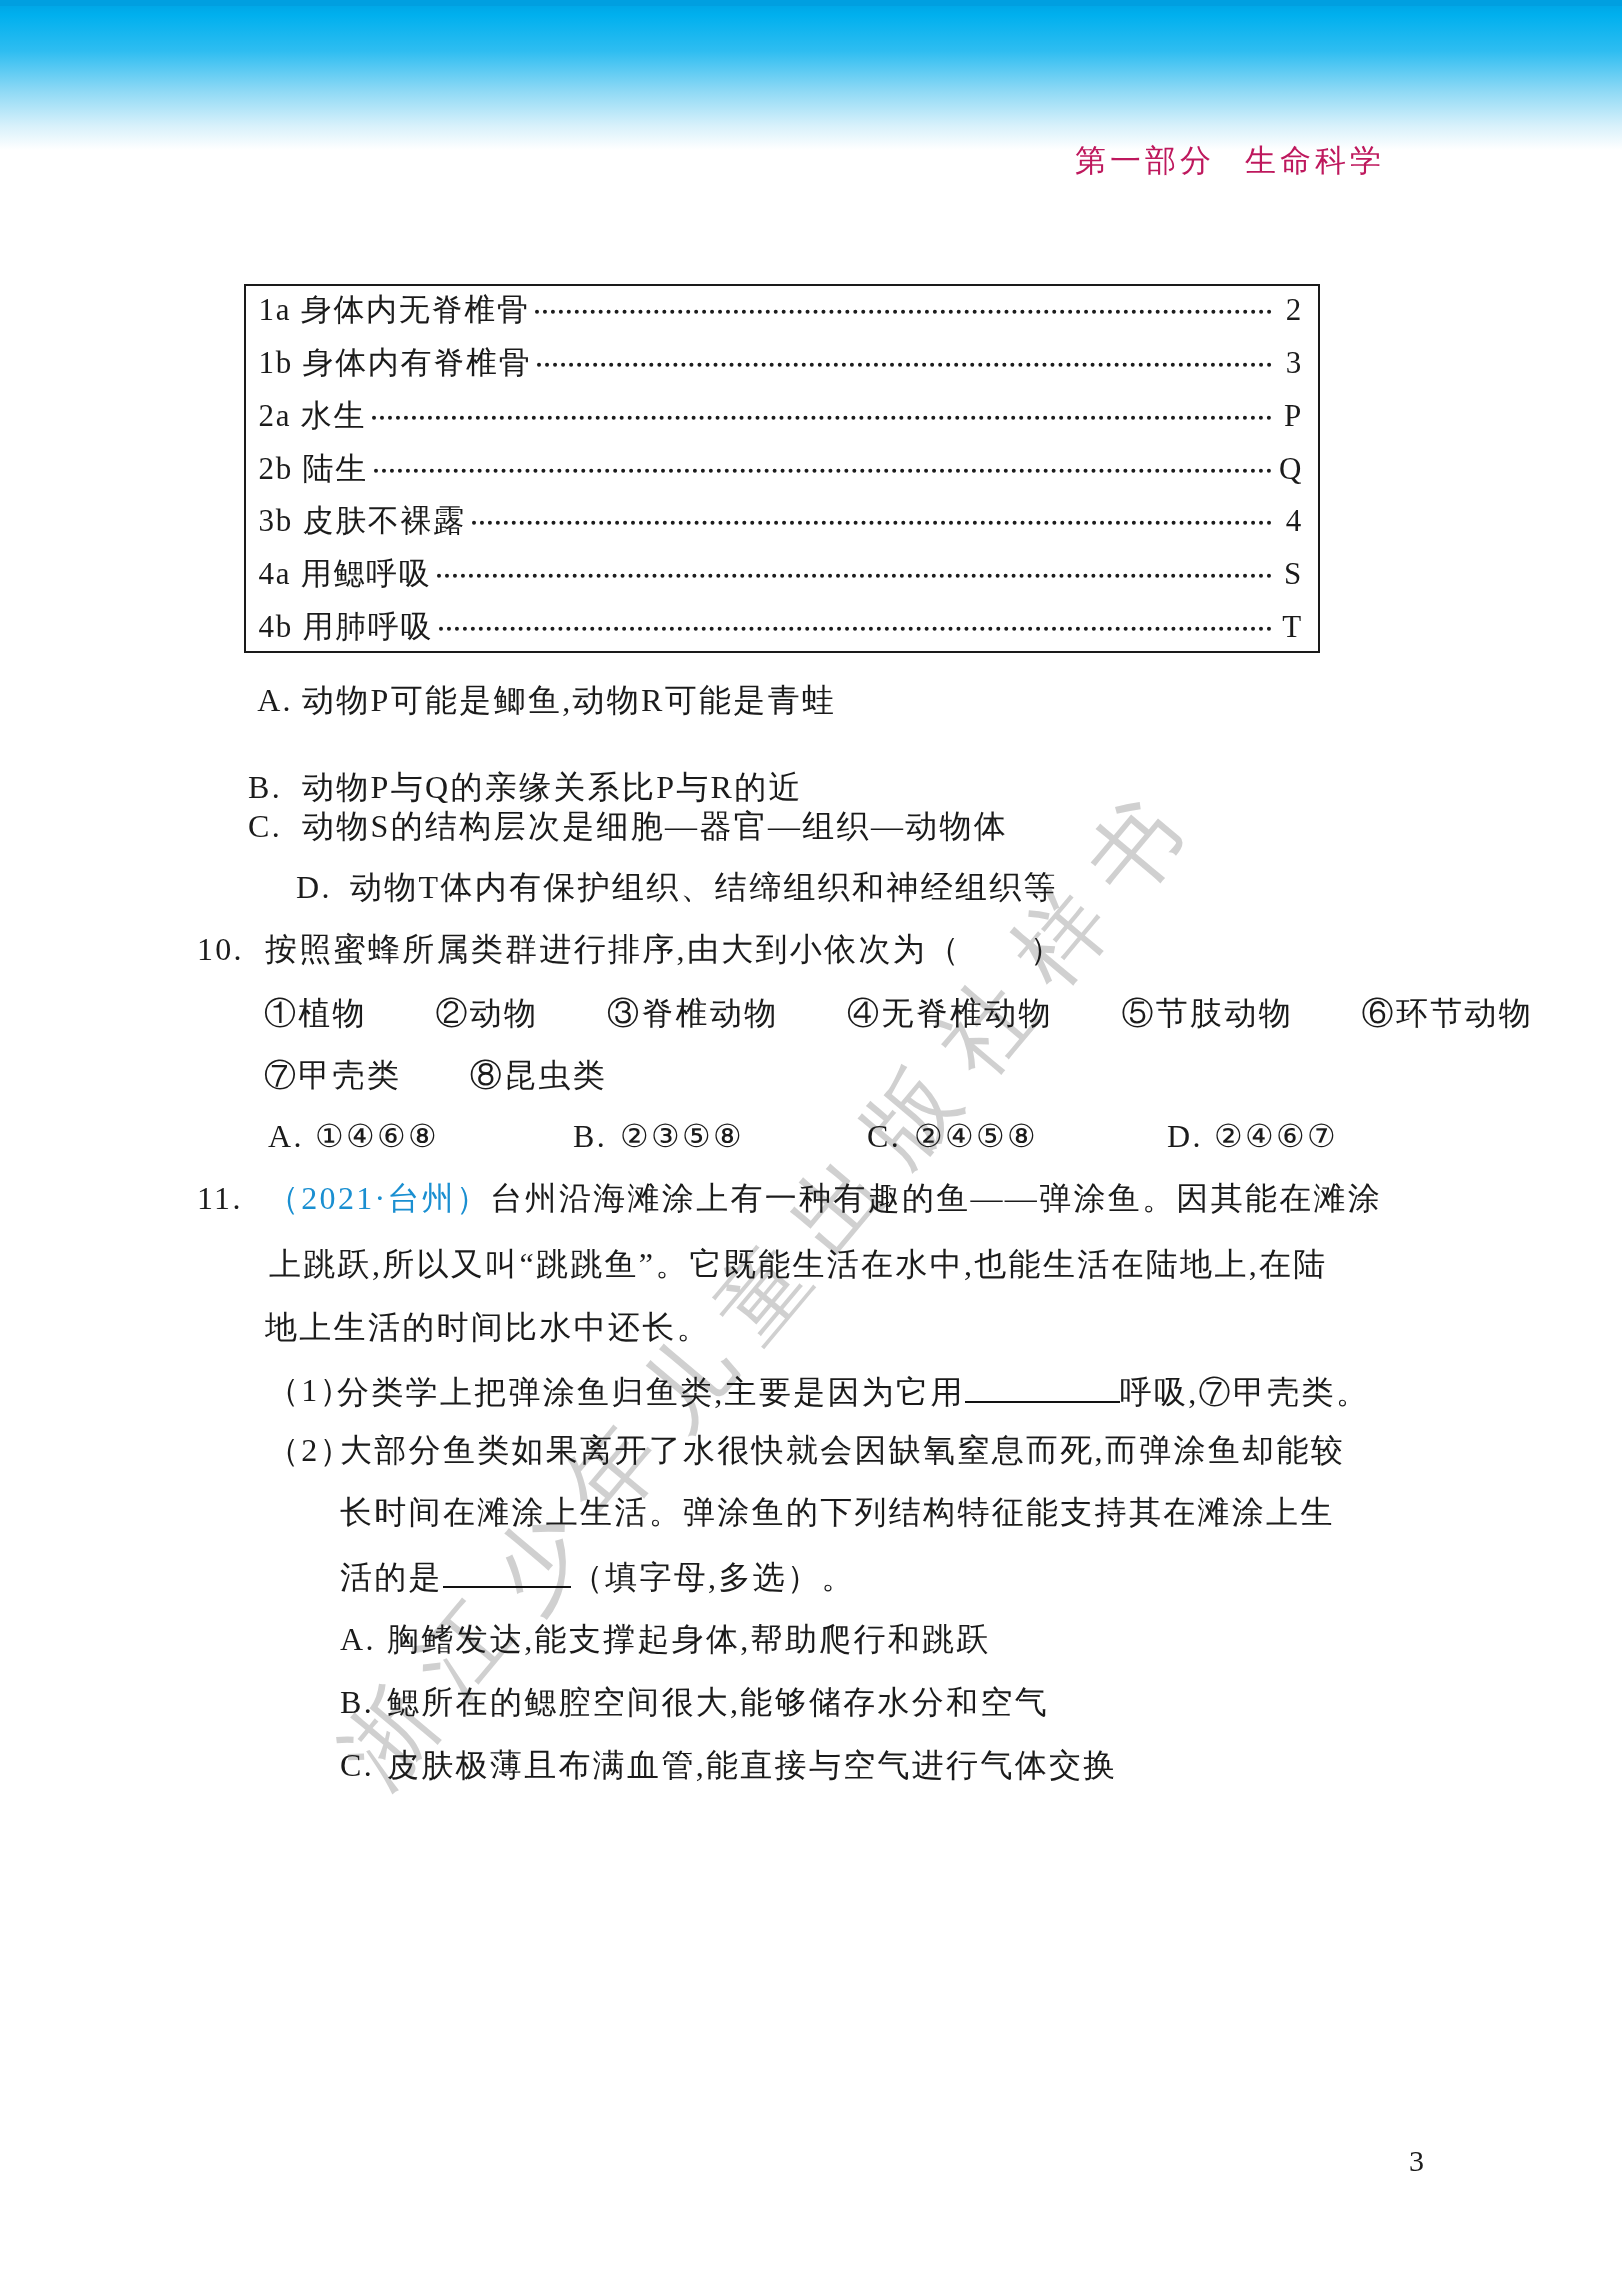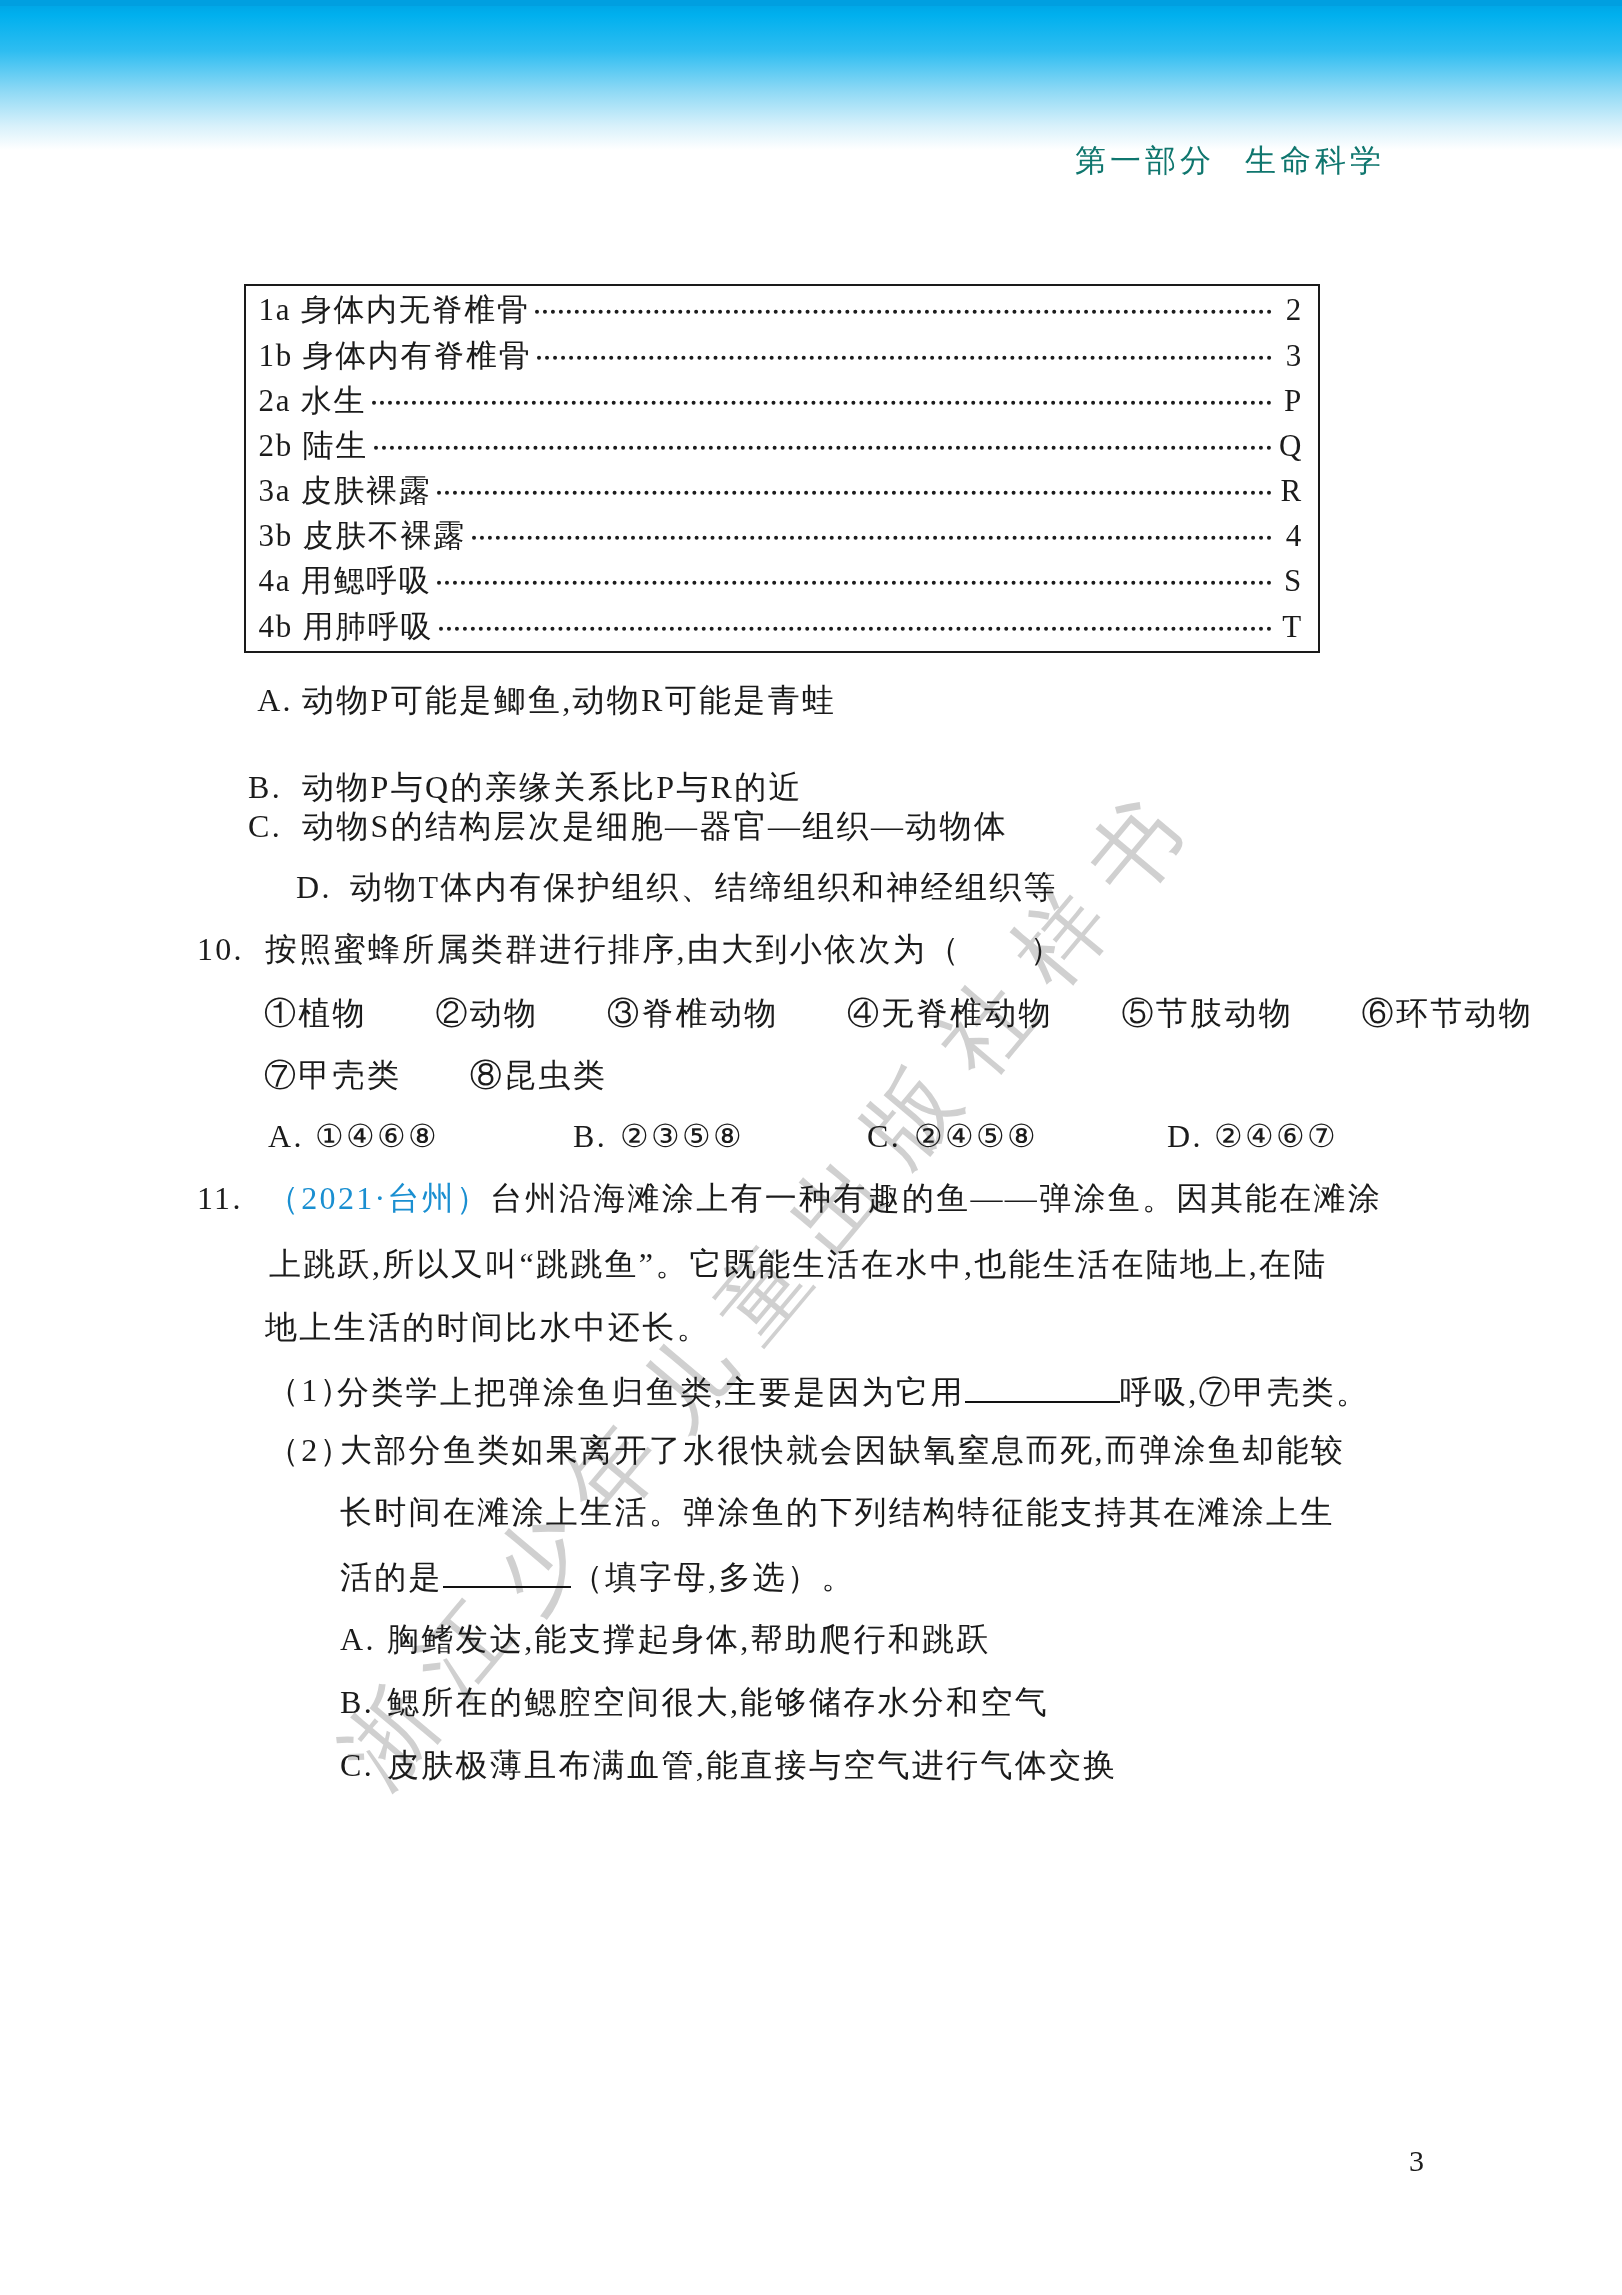--- a/index.html
+++ b/index.html
@@ -66,21 +66,21 @@
 </style>
 </head>
 <body>
 
 <div id="page">
 
   <div id="banner">
     <div id="banner-topline"></div>
   </div>
 
-  <div id="header-title" style="color:#0f766e;margin-left:39px;">
+  <div id="header-title" style="color:#be185d;margin-left:39px;">
     <span>第一部分</span><span class="gap"></span><span>生命科学</span>
   </div>
 
   <div id="watermark">浙江少年儿童出版社样书</div>
 
   <div id="key-box">
     <div class="krow">
         <span class="klabel">1a 身体内无脊椎骨</span>
         <span class="kleader"></span>
         <span class="ktarget">2</span>
@@ -92,25 +92,20 @@
       </div>
     <div class="krow">
         <span class="klabel">2a 水生</span>
         <span class="kleader"></span>
         <span class="ktarget">P</span>
       </div>
     <div class="krow">
         <span class="klabel">2b 陆生</span>
         <span class="kleader"></span>
         <span class="ktarget">Q</span>
-      </div>
-    <div class="krow">
-        <span class="klabel">3a 皮肤裸露</span>
-        <span class="kleader"></span>
-        <span class="ktarget">R</span>
       </div>
     <div class="krow">
         <span class="klabel">3b 皮肤不裸露</span>
         <span class="kleader"></span>
         <span class="ktarget">4</span>
       </div>
     <div class="krow">
         <span class="klabel">4a 用鳃呼吸</span>
         <span class="kleader"></span>
         <span class="ktarget">S</span>

